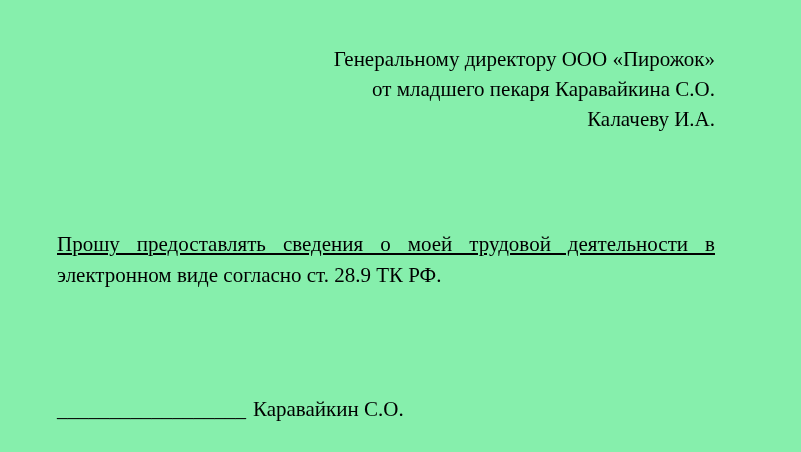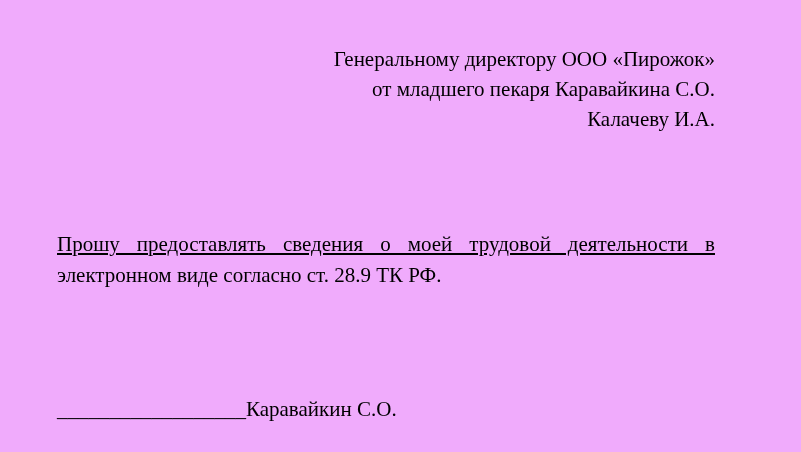--- a/index.html
+++ b/index.html
@@ -1,21 +1,21 @@
 <!DOCTYPE html>
 <html><head>
 <meta charset="utf-8">
 <style>
   * { margin: 0; padding: 0; box-sizing: border-box; }
   html, body { background: #ffffff; }
   .page {
     position: relative;
     width: 801px;
     height: 452px;
-    background: #f0abfc;
+    background: #86efac;
     font-family: "Liberation Serif", "DejaVu Serif", serif;
     font-size: 21px;
     line-height: 30px;
     color: #000000;
     overflow: hidden;
   }
   .content-col {
     position: absolute;
     left: 57px;
     right: 86px;
@@ -41,20 +41,21 @@
   }
   .footer-row {
     top: 394px;
     display: flex;
     justify-content: space-between;
     align-items: baseline;
   }
   .sig-group {
     display: inline-flex;
     align-items: baseline;
+    gap: 7px;
     white-space: nowrap;
   }
 </style>
 </head>
 <body>
 
 <div class="page">
 
   <div class="content-col addressee">
     <div>Генеральному директору ООО «Пирожок»</div>

